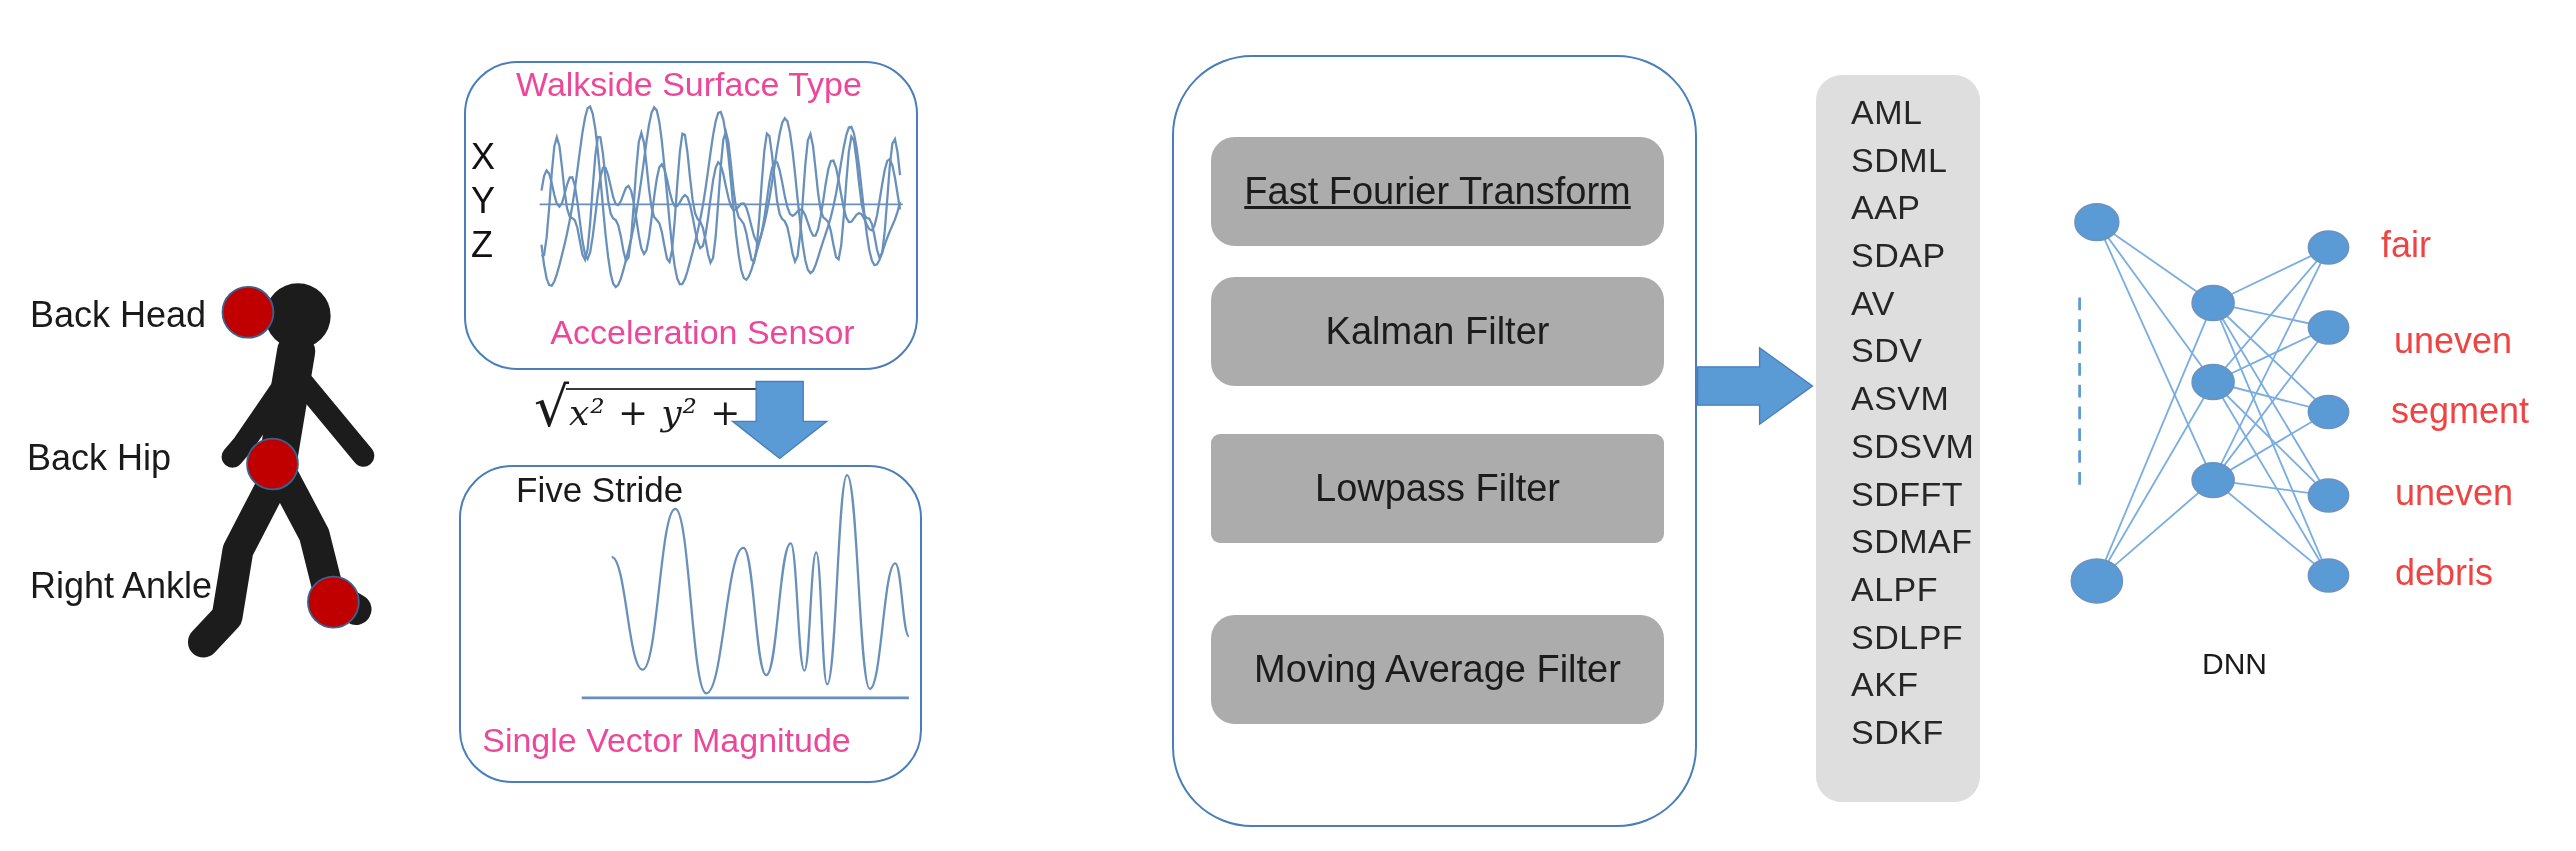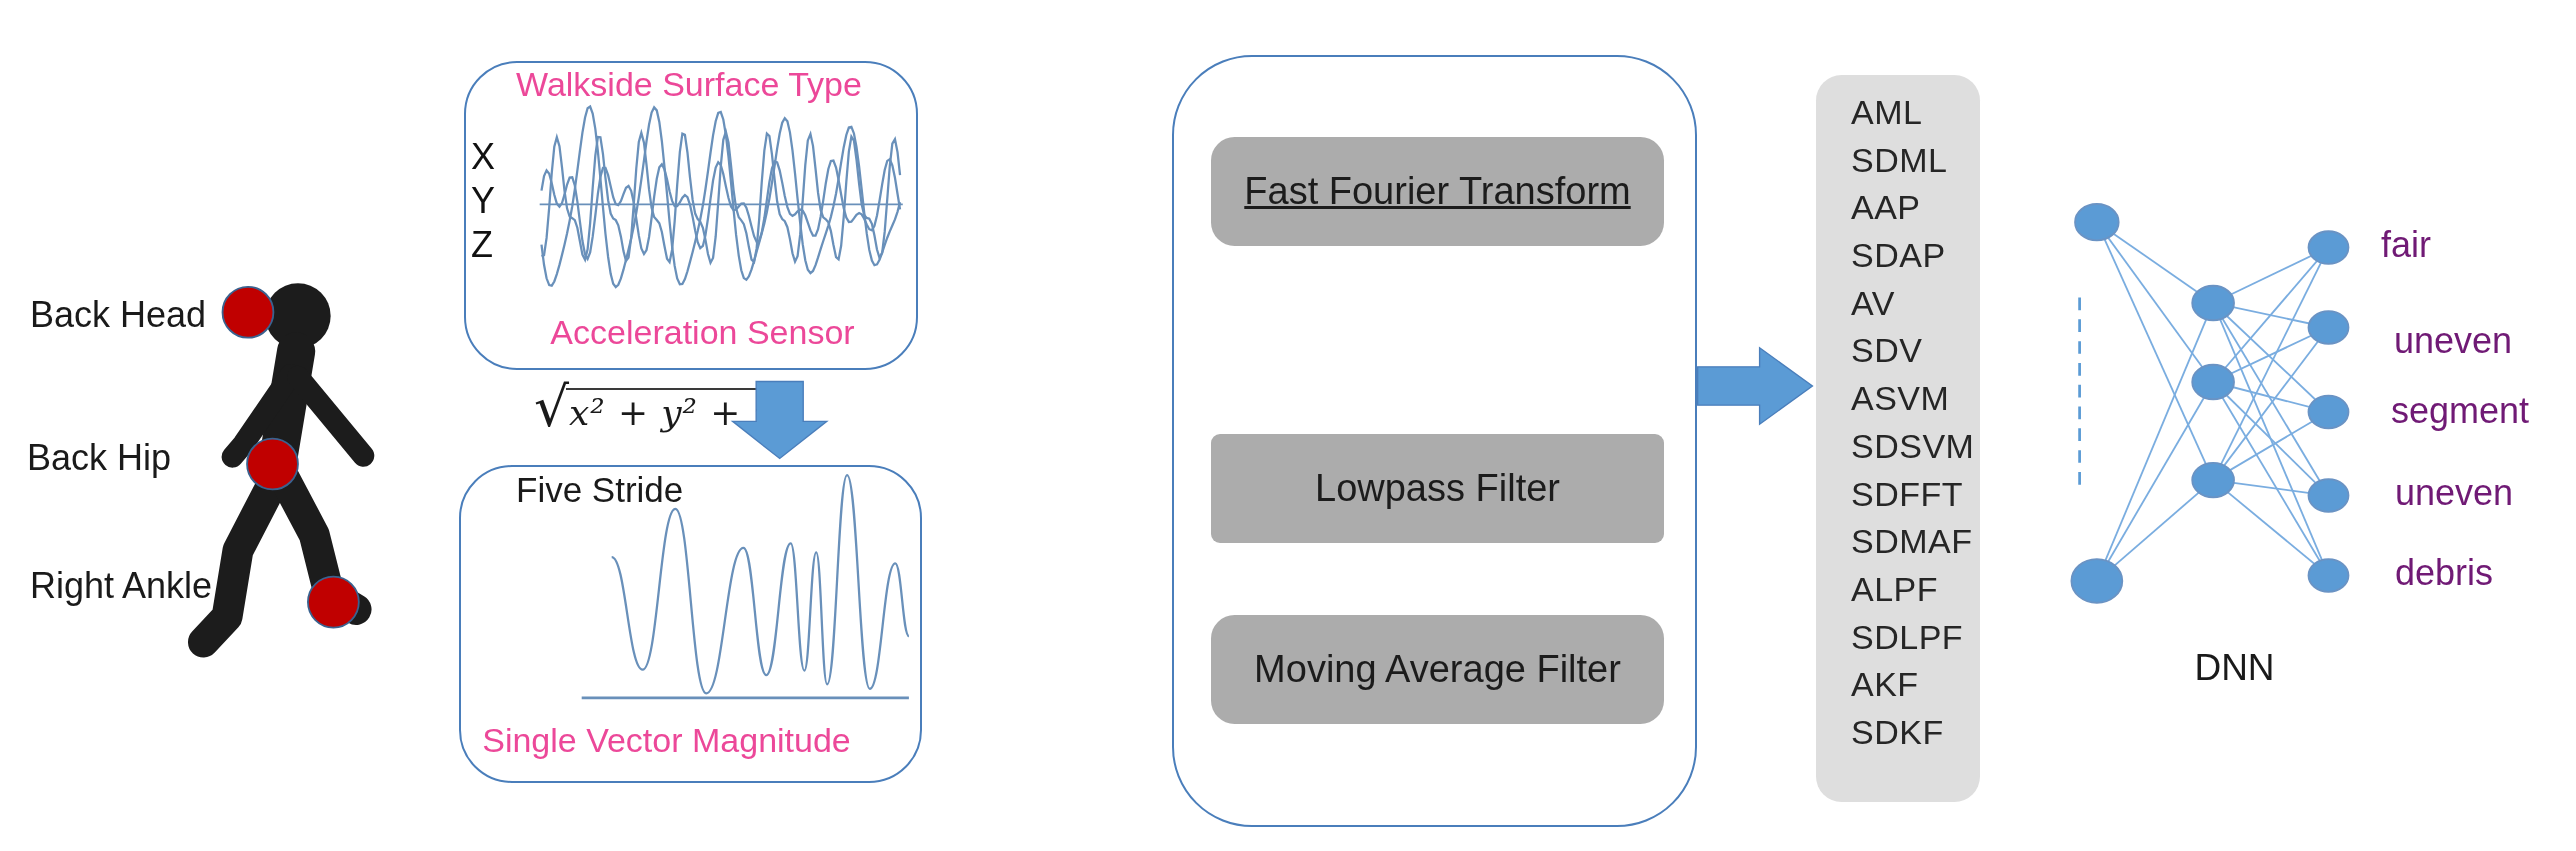--- a/index.html
+++ b/index.html
@@ -22,22 +22,22 @@
   
   .filter-stack{position:absolute;left:1211px;top:55px;width:453px;height:768px;}
   .filter-btn{position:absolute;left:0;width:453px;height:109px;background:#acacac;border-radius:23.6px;
               display:flex;align-items:center;justify-content:center;font-size:38px;color:#1c1c1c;}
   
   .feature-box{left:1804px;top:75px;width:164px;height:727px;background:#dedede;border-radius:25.5px;
                display:flex;flex-direction:column;justify-content:space-between;
                padding:18px 0 50px 35px;box-sizing:border-box;margin-left:12px;}
   .feature-item{font-size:34px;color:#262626;letter-spacing:0.5px;}
   
-  .out-label{font-size:36px;color:#701a75;white-space:nowrap;}
-  .dnn-label{font-size:37px;color:#1a1a1a;text-align:center;width:109px;}
+  .out-label{font-size:36px;color:#ef4444;white-space:nowrap;}
+  .dnn-label{font-size:30px;color:#1a1a1a;text-align:center;width:109px;}
 </style>
 </head>
 <body>
 
 <div class="canvas">
 
   <svg class="abs" style="left:136px;top:255px;" width="273" height="418" viewBox="0 0 300 460">
     <g stroke="#1c1c1c" stroke-linecap="round" stroke-linejoin="round" fill="none">
       <circle cx="178" cy="67" r="36" fill="#1c1c1c" stroke="none"></circle>
       <path d="M176,106 L154,238" stroke-width="42"></path>
@@ -83,20 +83,21 @@
   <div class="abs" style="left:516px;top:470px;font-size:35px;">Five Stride</div>
   <svg id="svm-wave" class="abs" style="left:459px;top:465px;" width="459" height="314" viewBox="0 0 505 345">
       <path d="M168,101 C183.5,101 186.5,225 202,225 C218.4,225 221.6,48 238,48 C253.5,48 256.5,251 272,251 C290.6,251 294.4,91 313,91 C324.4,91 326.6,231 338,231 C350.3,231 352.7,86 365,86 C371.8,86 373.2,226 380,226 C385.9,226 387.1,96 393,96 C398.5,96 399.5,241 405,241 C415.0,241 417.0,11 427,11 C438.4,11 440.6,246 452,246 C464.7,246 467.3,108 480,108 C486.8,108 488.2,188 495,188" fill="none" stroke="#6990ba" stroke-width="2.5"></path>
       <line x1="135" y1="256" x2="495" y2="256" stroke="#6990ba" stroke-width="3"></line>
     </svg>
   <div class="abs box-title" style="left:459px;top:721px;width:459px;padding-right:44px;box-sizing:border-box;">Single Vector Magnitude</div>
 
   <div class="abs blue-box filter-box"></div>
   <div class="filter-stack" id="filter-stack">
       <div class="filter-btn" style="top: 82px; text-decoration: underline;">Fast Fourier Transform</div>
+      <div class="filter-btn" style="top: 222px;">Kalman Filter</div>
       <div class="filter-btn" style="top: 379px; border-radius: 9px;">Lowpass Filter</div>
       <div class="filter-btn" style="top: 560px;">Moving Average Filter</div>
     </div>
 
   <svg class="abs" style="left:1694px;top:344px;" width="123" height="84" viewBox="0 0 135 92">
     <polygon points="4,25 72,25 72,4 130,46 72,88 72,67 4,67" fill="#5b9bd5" stroke="#4a7ebb" stroke-width="1.5"></polygon>
   </svg>
 
   <div class="abs feature-box" id="feature-box">
       <div class="feature-item">AML</div>

